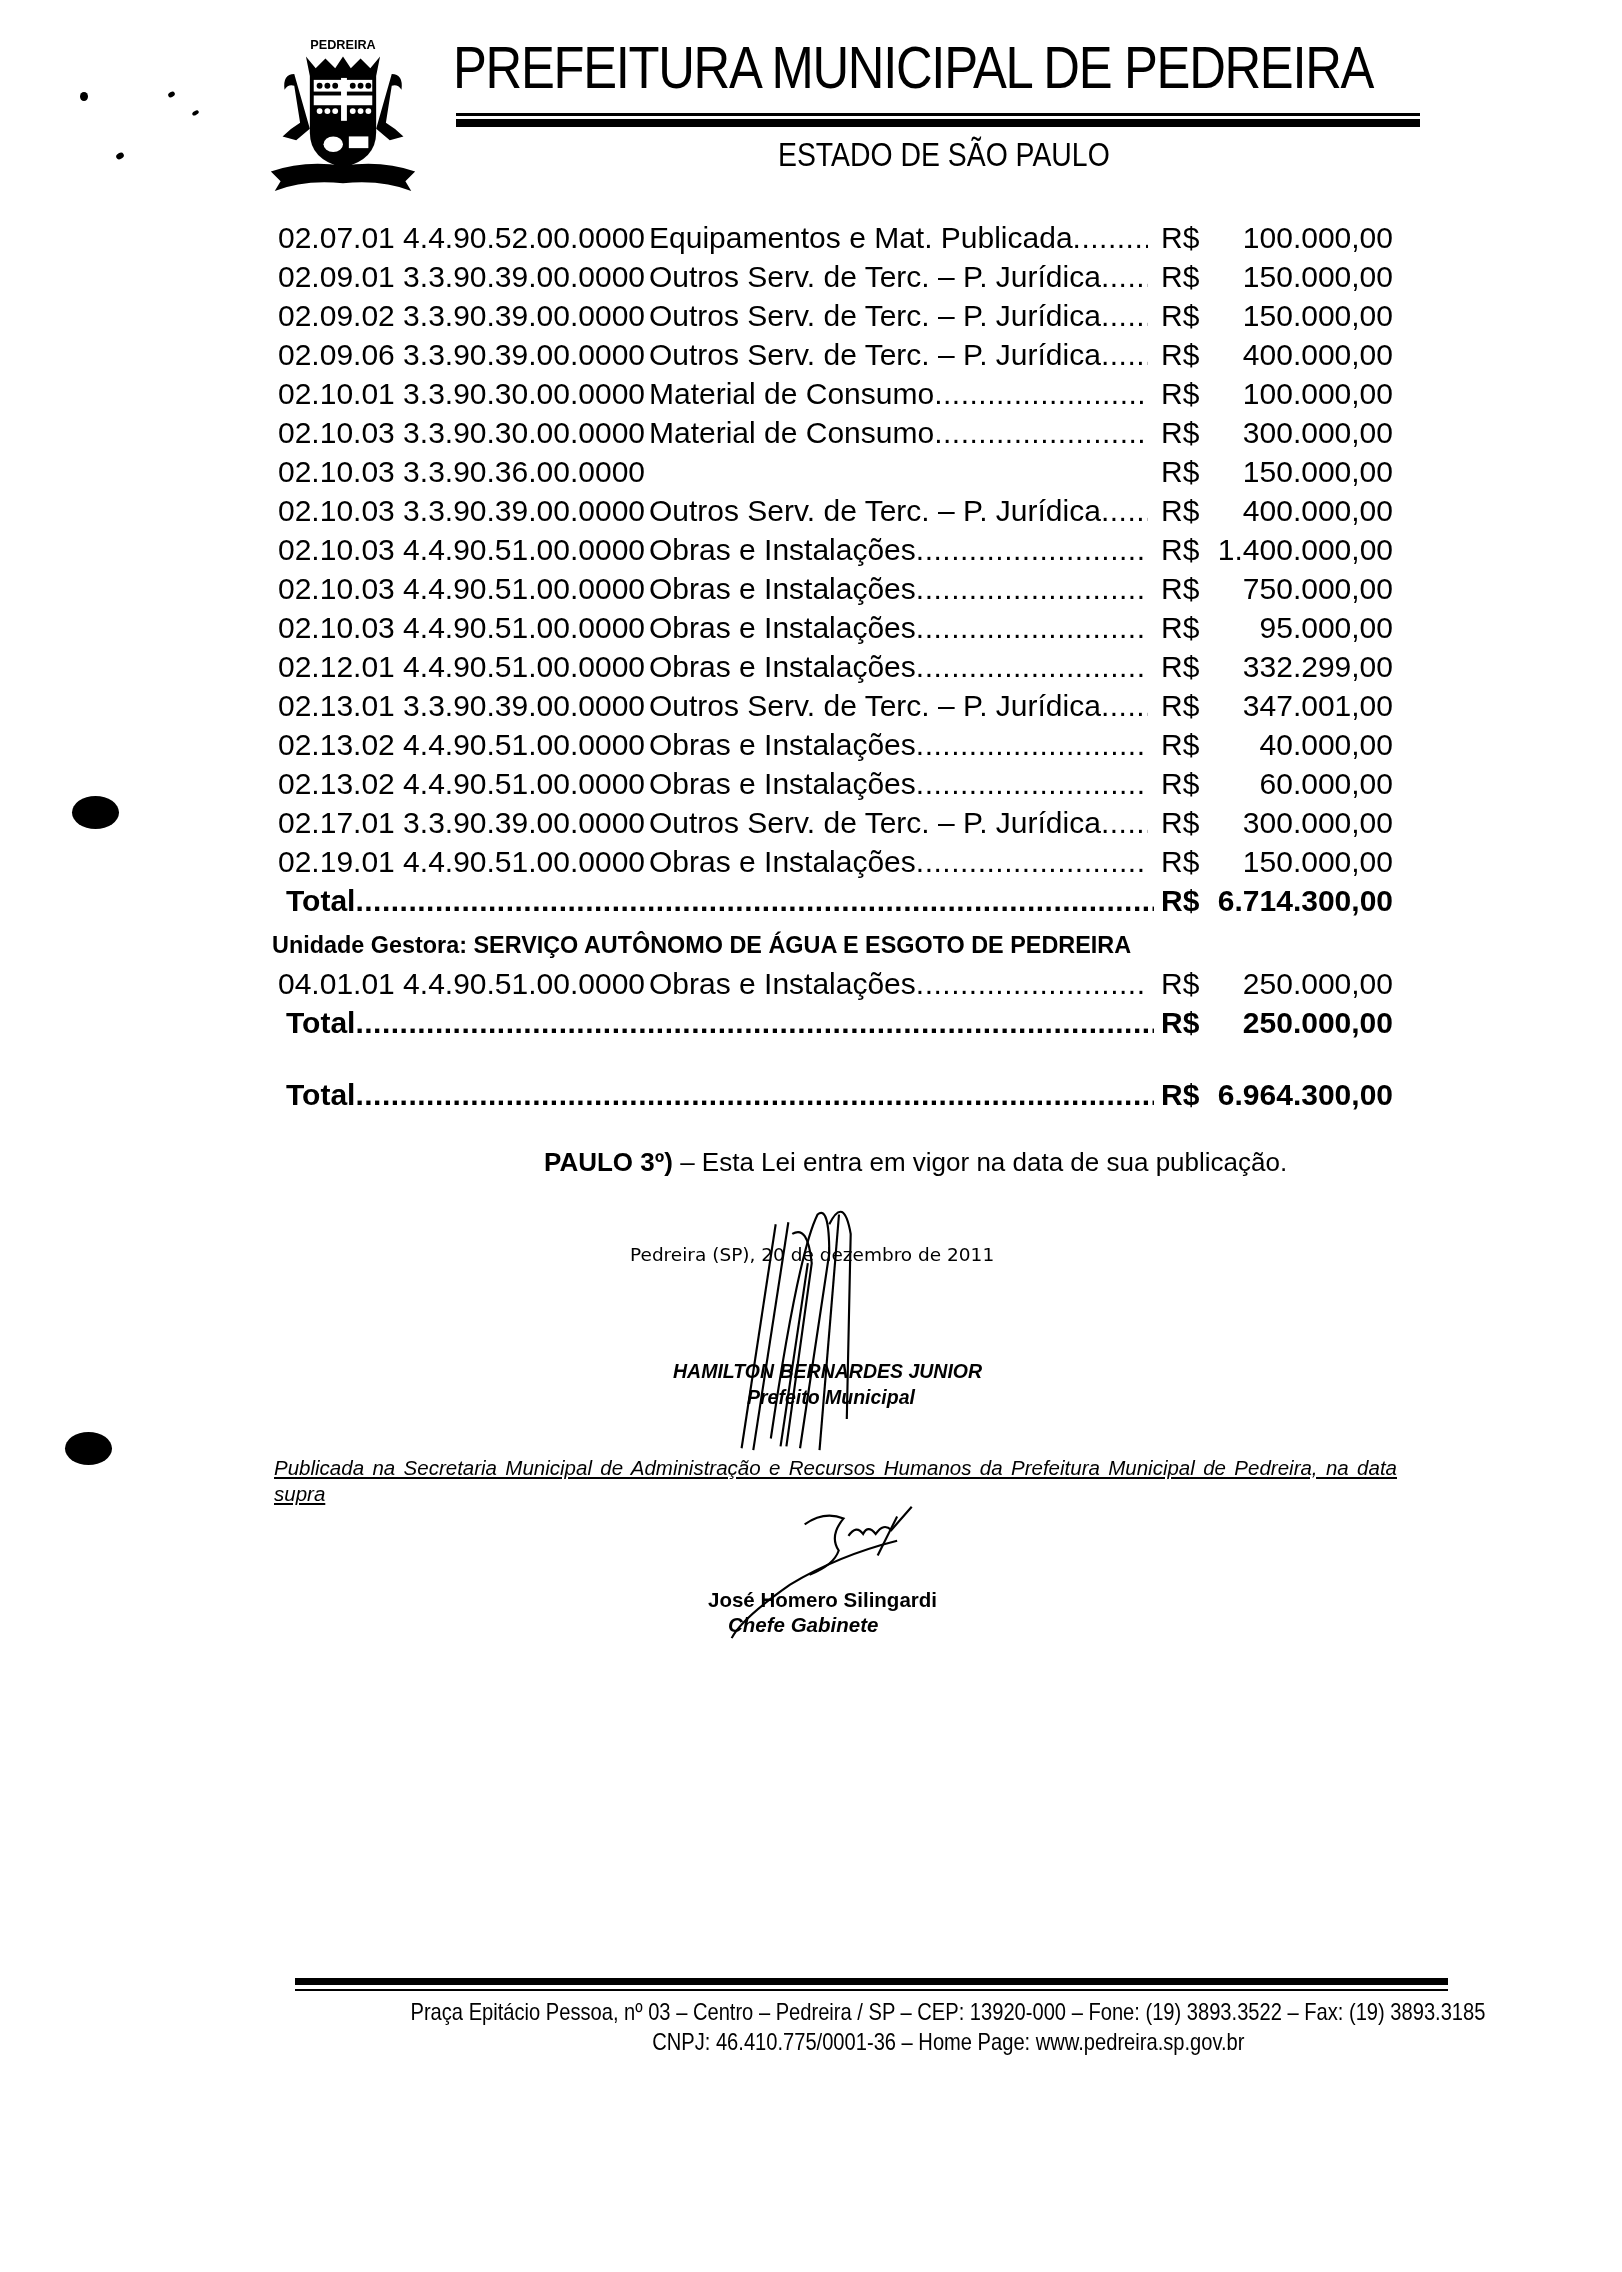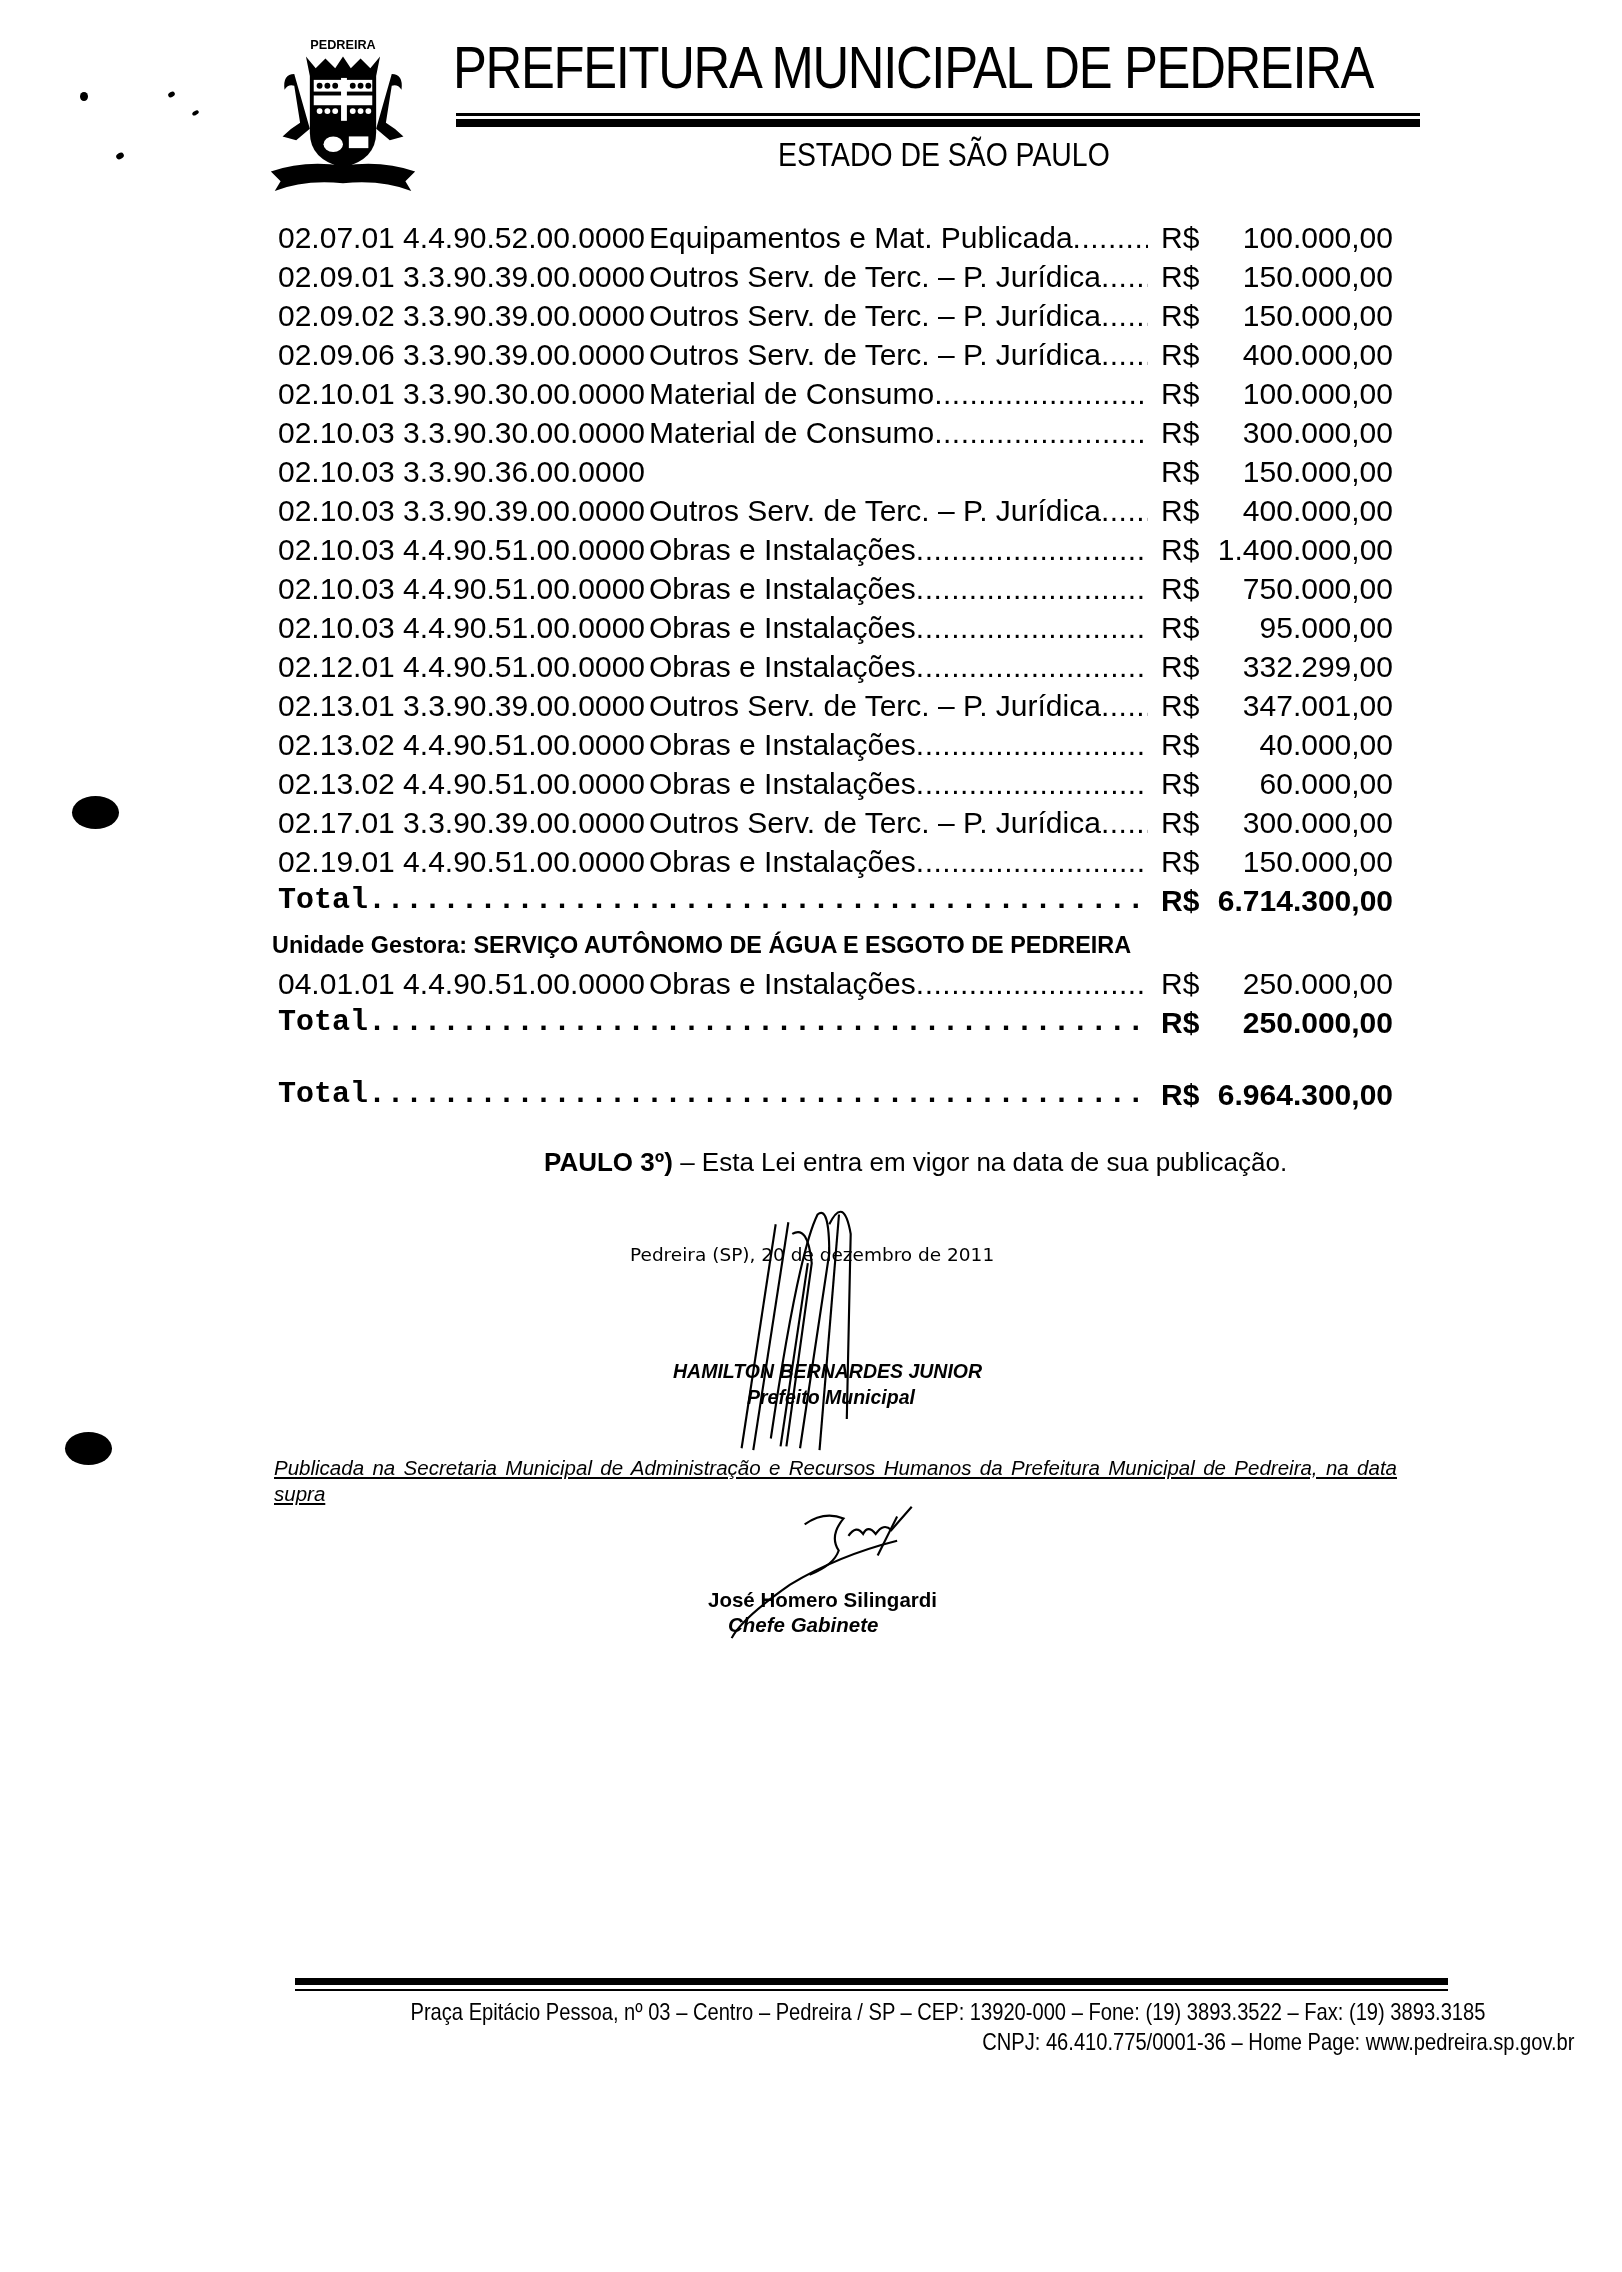--- a/index.html
+++ b/index.html
@@ -16,21 +16,21 @@
 
   .table { position: absolute; left: 278px; top: 218px; width: 1115px; }
   .row { position: relative; height: 39px; font-size: 30px; line-height: 39px; white-space: nowrap; }
   .row .code { position: absolute; left: 0; }
   .row .desc { position: absolute; left: 371px; width: 766px; overflow: hidden; }
   .row .desc-wrap { display: inline-block; width: 488px; overflow: hidden; white-space: nowrap; }
   .row .dots::after { content: "......................................................................................................................................................................................."; letter-spacing: 0.5px; }
   .row .cur { position: absolute; left: 883px; }
   .row .val { position: absolute; right: 0; text-align: right; }
   .row.bold { font-weight: bold; }
-  .row .total-wrap { position: absolute; left: 0; width: 868px; overflow: hidden; white-space: nowrap; font-family: Liberation Mono, monospace; }
+  .row .total-wrap { position: absolute; left: 8px; width: 868px; overflow: hidden; white-space: nowrap; }
 
   .unit-title { position: absolute; left: 272px; top: 932px; font-size: 23.4px; font-weight: bold; white-space: nowrap; }
   .table2 { position: absolute; left: 278px; top: 964px; width: 1115px; }
 
   .artigo { position: absolute; left: 544px; top: 1147px; font-size: 26px; white-space: nowrap; }
   .artigo b { font-weight: bold; }
 
   .date-line { position: absolute; left: 630px; top: 1244px; font-family: "DejaVu Sans", sans-serif; font-size: 18.5px; white-space: nowrap; }
 
   .sig1 { position: absolute; left: 683px; top: 1195px; width: 312px; height: 263px; }
@@ -40,21 +40,21 @@
   .published { position: absolute; left: 274px; top: 1455px; width: 1123px; font-size: 20.5px; font-style: italic; line-height: 26px; text-align: justify; text-align-last: left; text-decoration: underline; }
 
   .sig2 { position: absolute; left: 702px; top: 1497px; width: 254px; height: 146px; }
   .chief-name { position: absolute; left: 708px; top: 1588px; font-size: 20.5px; font-weight: bold; white-space: nowrap; }
   .chief-title { position: absolute; left: 728px; top: 1613px; font-size: 20.5px; font-weight: bold; font-style: italic; white-space: nowrap; }
 
   .footer-rule-thick { position: absolute; left: 295px; top: 1978px; width: 1153px; height: 6.8px; background: #000; }
   .footer-rule-thin { position: absolute; left: 295px; top: 1989px; width: 1153px; height: 2px; background: #000; }
   .footer-line1 { position: absolute; left: 0; width: 1623px; top: 1999px; text-align: center; padding-left: 273px; box-sizing: border-box; font-size: 23.4px; white-space: nowrap; }
   .footer-line1 span, .footer-line2 span { display: inline-block; transform: scaleX(0.86); }
-  .footer-line2 { position: absolute; left: 0; width: 1623px; top: 2029px; text-align: right; padding-left: 273px; box-sizing: border-box; font-size: 23.4px; white-space: nowrap; }
+  .footer-line2 { position: absolute; left: 0; width: 1623px; top: 2029px; text-align: center; padding-left: 273px; box-sizing: border-box; font-size: 23.4px; white-space: nowrap; }
 </style>
 </head>
 <body>
 
 <div class="speck" style="left:80px;top:92px;width:7.8px;height:8.8px;"></div>
 <div class="speck" style="left:168px;top:92px;width:6.8px;height:4.9px;transform:rotate(-30deg);"></div>
 <div class="speck" style="left:192px;top:111px;width:6.8px;height:3.9px;transform:rotate(-30deg);"></div>
 <div class="speck" style="left:116px;top:153px;width:7.8px;height:5.9px;transform:rotate(-30deg);"></div>
 <div class="hole" style="left:72px;top:796px;width:47px;height:33px;"></div>
 <div class="hole" style="left:65px;top:1432px;width:47px;height:33px;"></div>

